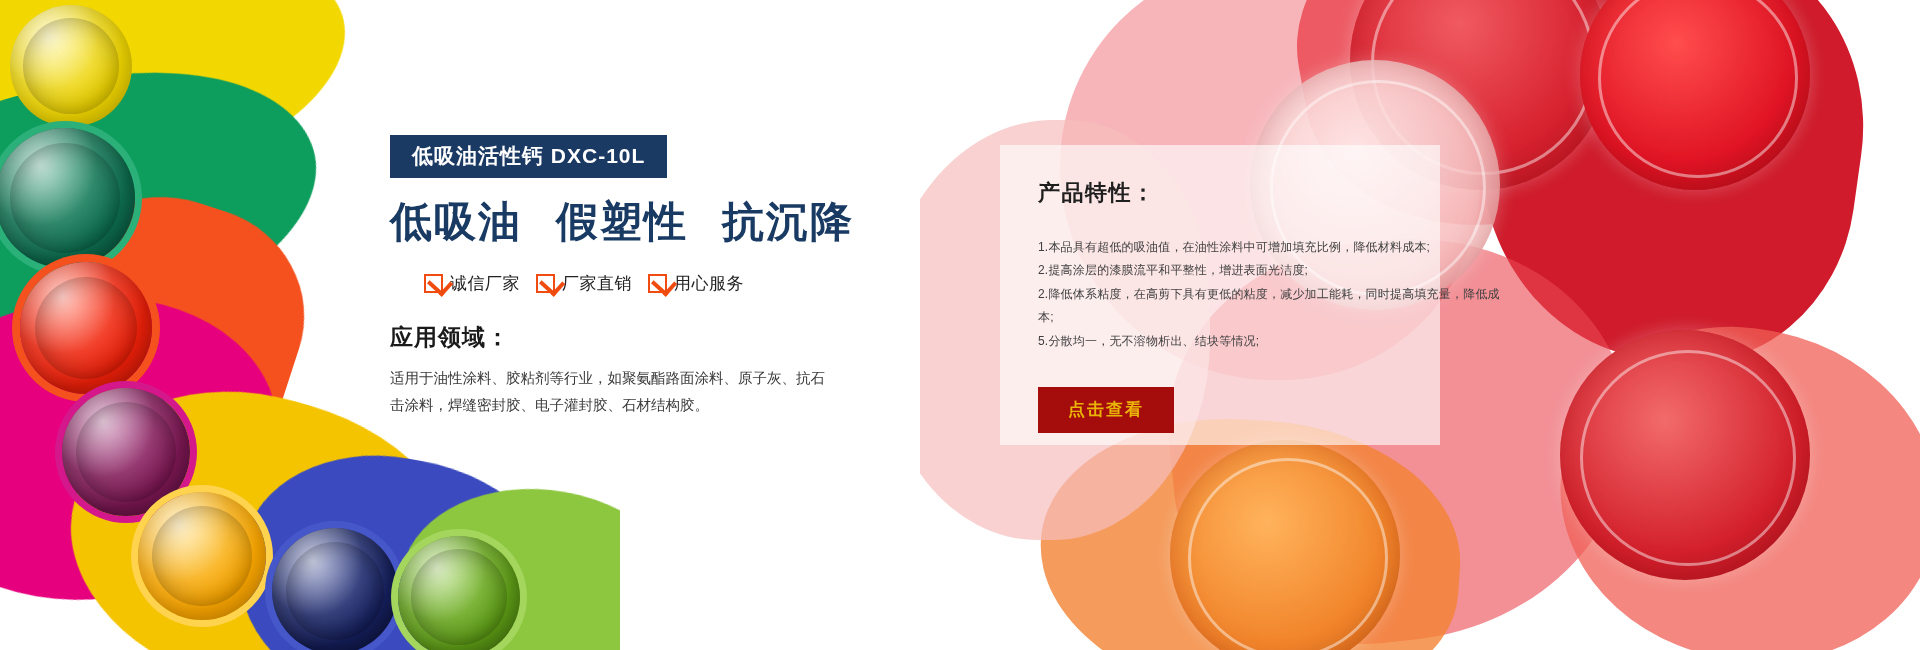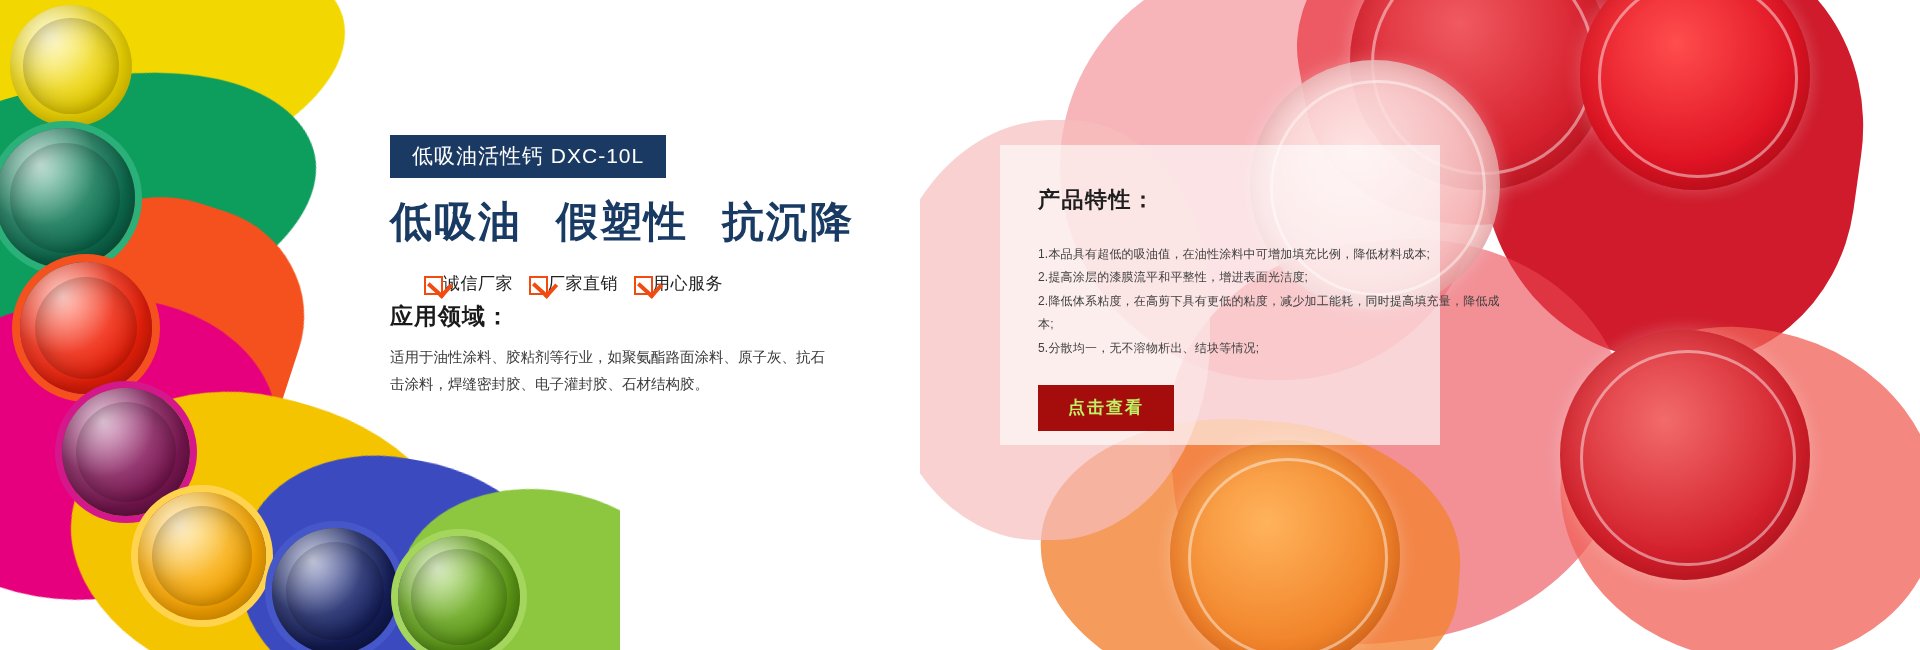--- a/index.html
+++ b/index.html
@@ -38,63 +38,63 @@
   }
   .rdish::after {
     content:""; position:absolute; left:8%; top:8%; width:84%; height:84%;
     border-radius:50%; border:3px solid rgba(255,255,255,0.45);
   }
 
   
   .content-left { position:absolute; left:390px; top:135px; width:520px; z-index:40; }
   .title-tag {
     display:inline-block; background:#1b3a63; color:#ffffff;
-    font-size:21px; font-weight:normal; letter-spacing:1px;
+    font-size:21px; font-weight:bold; letter-spacing:1px;
     padding:8px 22px 9px 22px; line-height:1.25;
   }
   .subtitle {
     margin-top:26px; font-size:15.5px; color:#333333; letter-spacing:0.3px;
   }
   .headline {
     margin-top:16px; font-size:42px; font-weight:bold; color:#183a63;
     letter-spacing:2px; white-space:nowrap;
   }
   .headline span { margin-right:34px; }
   .headline span:last-child { margin-right:0; }
   .feature-row { margin-top:22px; display:flex; align-items:center; gap:16px; padding-left:34px; }
-  .feature { display:flex; align-items:flex-end; }
+  .feature { display:flex; align-items:center; gap:7px; }
   .check-box {
     width:19px; height:19px; border:2.4px solid #f04b10; position:relative; flex:none;
   }
   .check-box::after {
     content:""; position:absolute; left:2px; top:0px; width:16px; height:13px;
     border-right:4px solid #f04b10; border-bottom:4px solid #f04b10;
     transform:rotate(42deg) translate(1px,-2px); transform-origin:center;
   }
   .feature-label { font-size:17px; color:#222222; letter-spacing:0.5px; }
   .section-title {
-    margin-top:6px; font-size:23px; font-weight:bold; color:#1a1a1a; letter-spacing:1px;
+    margin-top:27px; font-size:23px; font-weight:bold; color:#1a1a1a; letter-spacing:1px;
   }
   .section-body {
     margin-top:12px; font-size:14.5px; color:#3a3a3a; line-height:1.85; width:435px;
   }
 
   
   .panel {
     position:absolute; left:1000px; top:145px; width:440px; height:300px;
     background:rgba(255,255,255,0.62); z-index:40;
   }
-  .content-right { position:absolute; left:1038px; top:185px; width:520px; z-index:50; }
+  .content-right { position:absolute; left:1038px; top:178px; width:520px; z-index:50; }
   .panel-title { font-size:22px; font-weight:bold; color:#1f1f1f; letter-spacing:1.5px; }
   .panel-list { margin-top:28px; }
   .panel-item {
     font-size:12px; color:#404040; line-height:1.95; width:470px; letter-spacing:0.2px;
   }
   .cta {
-    display:inline-block; margin-top:25px; background:#a50c0c; color:#bef264;
+    display:inline-block; margin-top:34px; background:#a50c0c; color:#eab308;
     font-size:17px; font-weight:bold; letter-spacing:2px;
     padding:11px 30px 12px 30px; border:none; cursor:pointer;
     font-family:"Liberation Sans","DejaVu Sans",sans-serif;
   }
 </style>
 </head>
 <body>
 
 <div class="banner">
 

